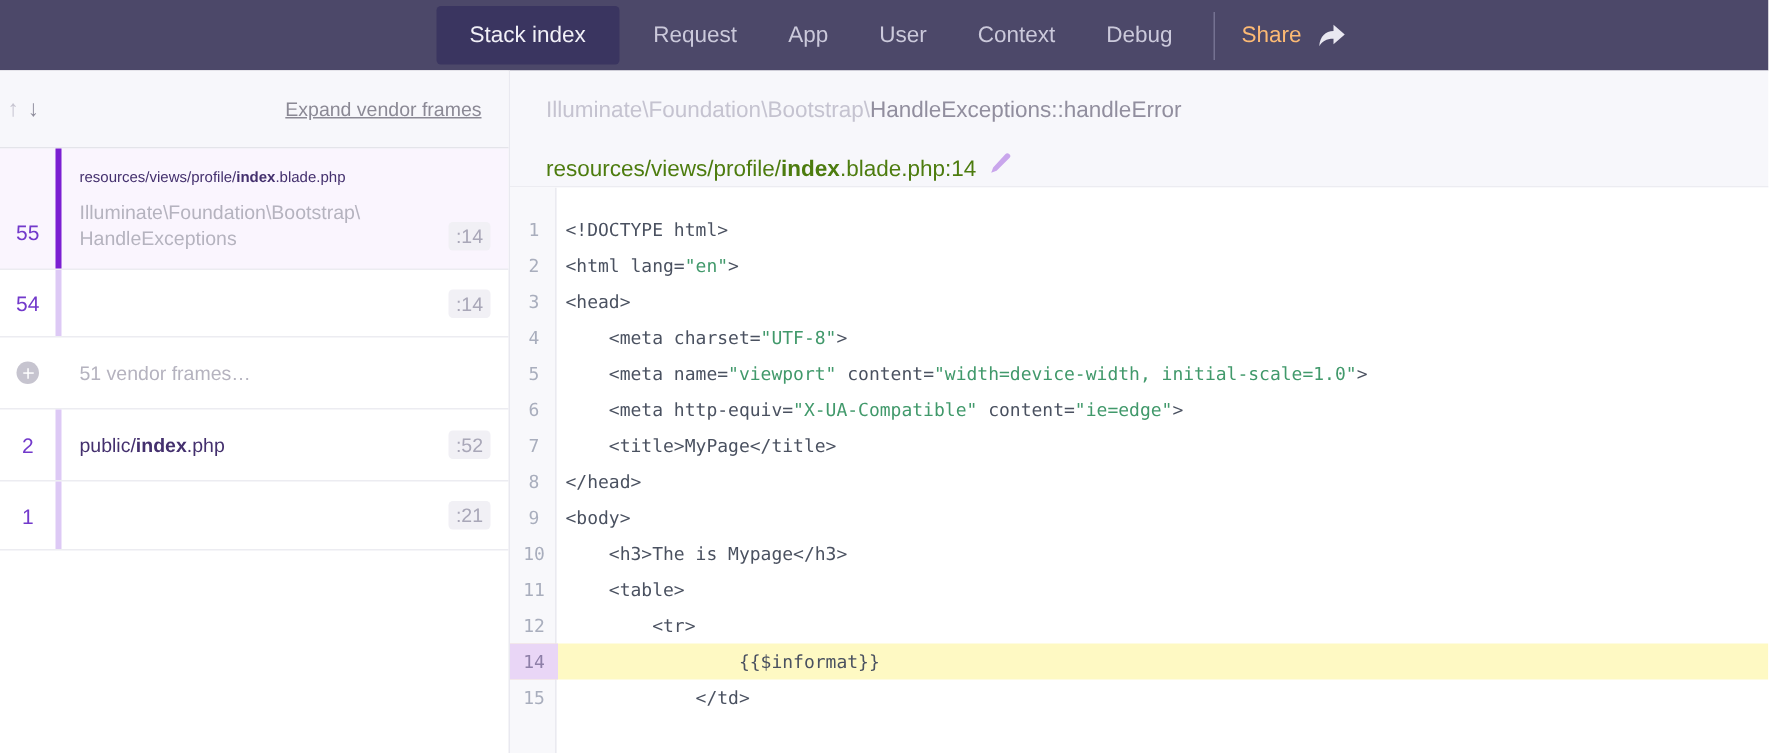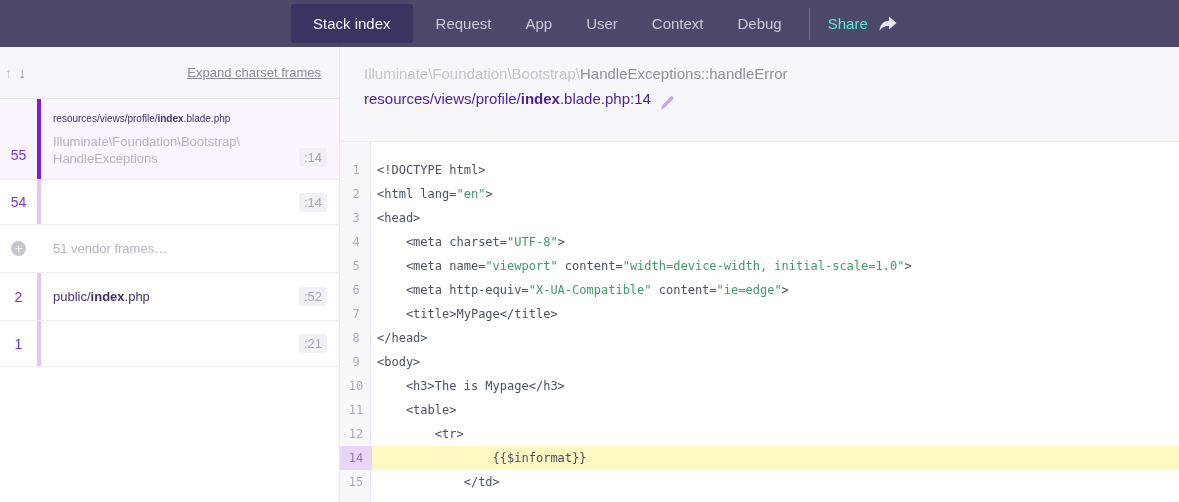--- a/index.html
+++ b/index.html
@@ -7,21 +7,21 @@
     font-family:"Liberation Sans", sans-serif; }
 
   
   .nav { height:47px; background:#4C4869; display:flex; align-items:center;
     padding-left:291px; }
   .tab { color:#CBC9DB; font-size:15px; padding:13px 17px; cursor:pointer;
     white-space:nowrap; }
   .tab.active { background:#3A3560; color:#F1F0F7; border-radius:3px;
     padding:11px 22px; margin-right:6px; }
   .nav-divider { width:1px; height:32px; background:#757292; margin:0 4px 0 10px; }
-  .share { display:flex; align-items:center; gap:10px; color:#5eead4;
+  .share { display:flex; align-items:center; gap:10px; color:#fdba74;
     font-size:15px; padding:13px 14px; cursor:pointer; }
 
   
   .page-body { display:flex; height:455px; }
   .sidebar { width:340px; min-width:340px; border-right:1px solid #E9E9F0;
     background:#fff; }
   .main { flex:1; display:flex; flex-direction:column; }
 
   
   .sb-header { height:52px; background:#F7F7FB; border-bottom:1px solid #E4E4EA;
@@ -62,28 +62,28 @@
   .frame.vendor { height:48px; align-items:center; }
   .plus-icon { width:15px; height:15px; border-radius:50%; background:#C6C4CF;
     position:relative; margin:0 auto; }
   .plus-icon::before, .plus-icon::after { content:""; position:absolute;
     background:#fff; left:50%; top:50%; transform:translate(-50%,-50%); }
   .plus-icon::before { width:7px; height:1.6px; }
   .plus-icon::after { width:1.6px; height:7px; }
   .vendor-label { color:#B5B3BF; font-size:13px; padding-left:12px; }
 
   
-  .main-header { height:95px; background:#F7F7FB; border-bottom:1px solid #ECECF1;
+  .main-header { height:78px; background:#F7F7FB; border-bottom:1px solid #ECECF1;
     padding:14px 20px 16px 24px; }
   .method-line { font-size:15px; line-height:22px; margin-top:2px;
     white-space:nowrap; }
   .method-ns { color:#C5C3D0; }
   .method-name { color:#918E9E; }
-  .file-line { font-size:15px; line-height:24px; color:#4c1d95; margin-top:2px;
-    display:flex; align-items:flex-end; gap:8px; }
+  .file-line { font-size:15px; line-height:24px; color:#4d7c0f; margin-top:16px;
+    display:flex; align-items:flex-start; gap:8px; }
   .pencil { cursor:pointer; display:inline-flex; }
 
   
   .code-panel { flex:1; position:relative; background:#fff; overflow:hidden;
     padding-top:16px; }
   .gutter-bg { position:absolute; left:0; top:0; bottom:0; width:31px;
     background:#F8F8FB; border-right:1px solid #EAEAF0; }
   .cl { display:flex; height:24px; align-items:center; position:relative; }
   .ln { width:32px; min-width:32px; text-align:center; font-size:12px;
     color:#A9AEBD; font-family:"DejaVu Sans Mono", monospace; height:24px;
@@ -113,21 +113,21 @@
   </div>
 </div>
 
 <div class="page-body">
 
   <aside class="sidebar">
     <div class="sb-header">
       <span class="arrow up">↑</span>
       <span class="arrow down">↓</span>
       <span class="sb-spacer"></span>
-      <a class="expand-link">Expand charset frames</a>
+      <a class="expand-link">Expand vendor frames</a>
     </div>
 
     <div class="frame active-frame">
       <div class="fnum">55</div>
       <div class="stripe hot"></div>
       <div class="fbody">
         <div class="fpath"><span>resources/views/profile/</span><b>index</b><span>.blade.php</span></div>
         <div class="fclass-row">
           <div class="fclass">
             <span>Illuminate\Foundation\Bootstrap\</span>

